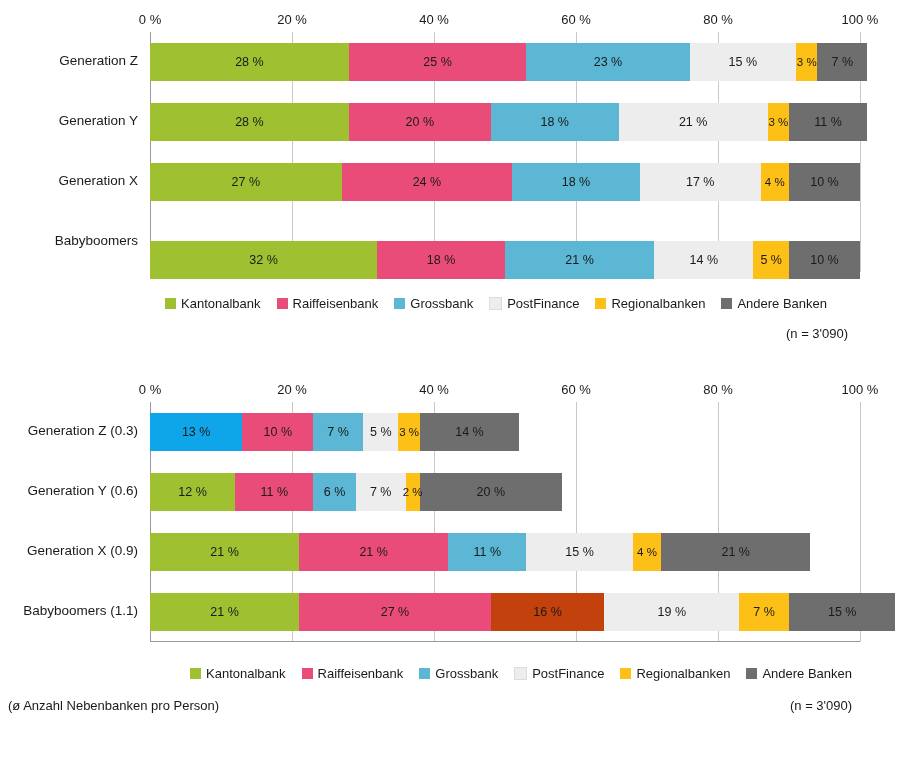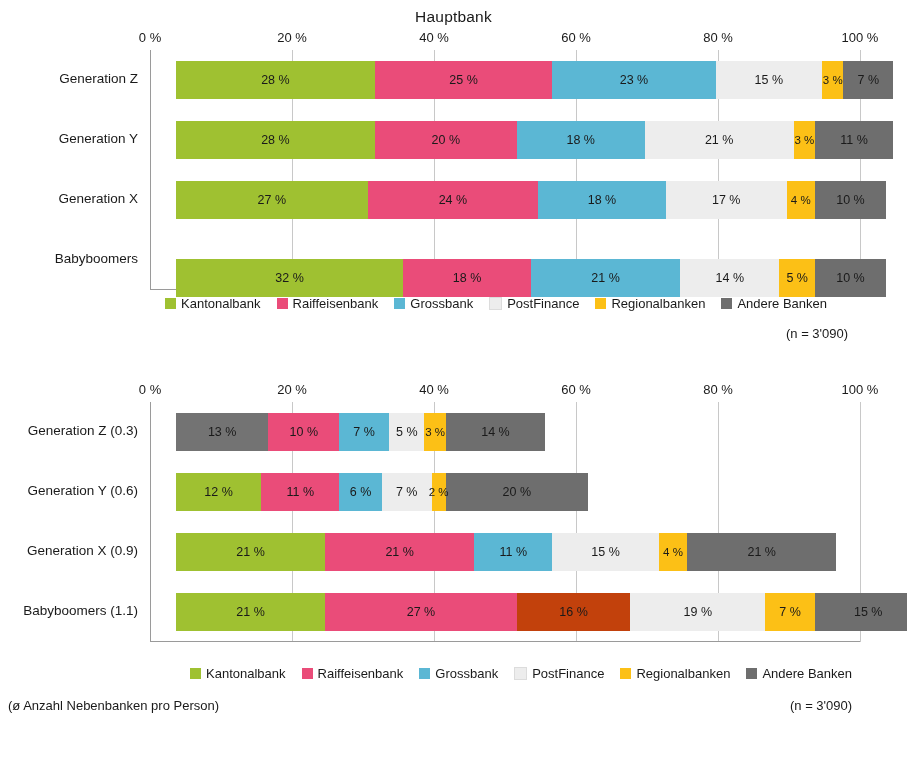--- a/index.html
+++ b/index.html
@@ -60,21 +60,20 @@
   }
   .axis-bottom {
     position: absolute;
     height: 1px;
     background: #9a9a9a;
   }
   .row {
     position: absolute;
     display: flex;
     align-items: stretch;
-    padding-left: 26px;
   }
   .seg {
     position: relative;
     display: flex;
     align-items: center;
     justify-content: center;
     font-size: 12.5px;
     color: #1a1a1a;
     overflow: visible;
     white-space: nowrap;
@@ -116,21 +115,20 @@
     color: #1a1a1a;
     white-space: nowrap;
   }
 </style>
 </head>
 <body>
 
 <div class="page">
 
   <div class="chart-block" id="block-top" style="top:8px;">
-    <div class="chart-title">Hauptbank</div>
     <div class="axis-row" id="axis-top">
         <div class="axis-tick-label" style="left: 150px;">0 %</div>
         <div class="axis-tick-label" style="left: 292px;">20 %</div>
         <div class="axis-tick-label" style="left: 434px;">40 %</div>
         <div class="axis-tick-label" style="left: 576px;">60 %</div>
         <div class="axis-tick-label" style="left: 718px;">80 %</div>
         <div class="axis-tick-label" style="left: 860px;">100 %</div>
       </div>
     <div class="plot" id="plot-top" style="height:240px;">
         <div class="gridline axis-left" style="left: 150px;"></div>
@@ -266,21 +264,21 @@
     <div class="plot" id="plot-bottom" style="height:240px;">
         <div class="gridline axis-left" style="left: 150px;"></div>
         <div class="gridline" style="left: 292px;"></div>
         <div class="gridline" style="left: 434px;"></div>
         <div class="gridline" style="left: 576px;"></div>
         <div class="gridline" style="left: 718px;"></div>
         <div class="gridline" style="left: 860px;"></div>
         <div class="axis-bottom" style="left: 150px; width: 710px; bottom: 0px;"></div>
         <div class="cat-label" style="left: 0px; width: 138px; top: 21px;">Generation Z  (0.3)</div>
         <div class="row" style="left: 150px; top: 11px; height: 38px;">
-          <div class="seg" style="width: 92.3px; background: #737373;">
+          <div class="seg" style="width: 92.3px; background: #0ea5e9;">
             <span>13 %</span>
           </div>
           <div class="seg" style="width: 71px; background: rgb(234, 76, 121);">
             <span>10 %</span>
           </div>
           <div class="seg" style="width: 49.7px; background: rgb(91, 183, 212);">
             <span>7 %</span>
           </div>
           <div class="seg" style="width: 35.5px; background: rgb(237, 237, 237);">
             <span>5 %</span>

